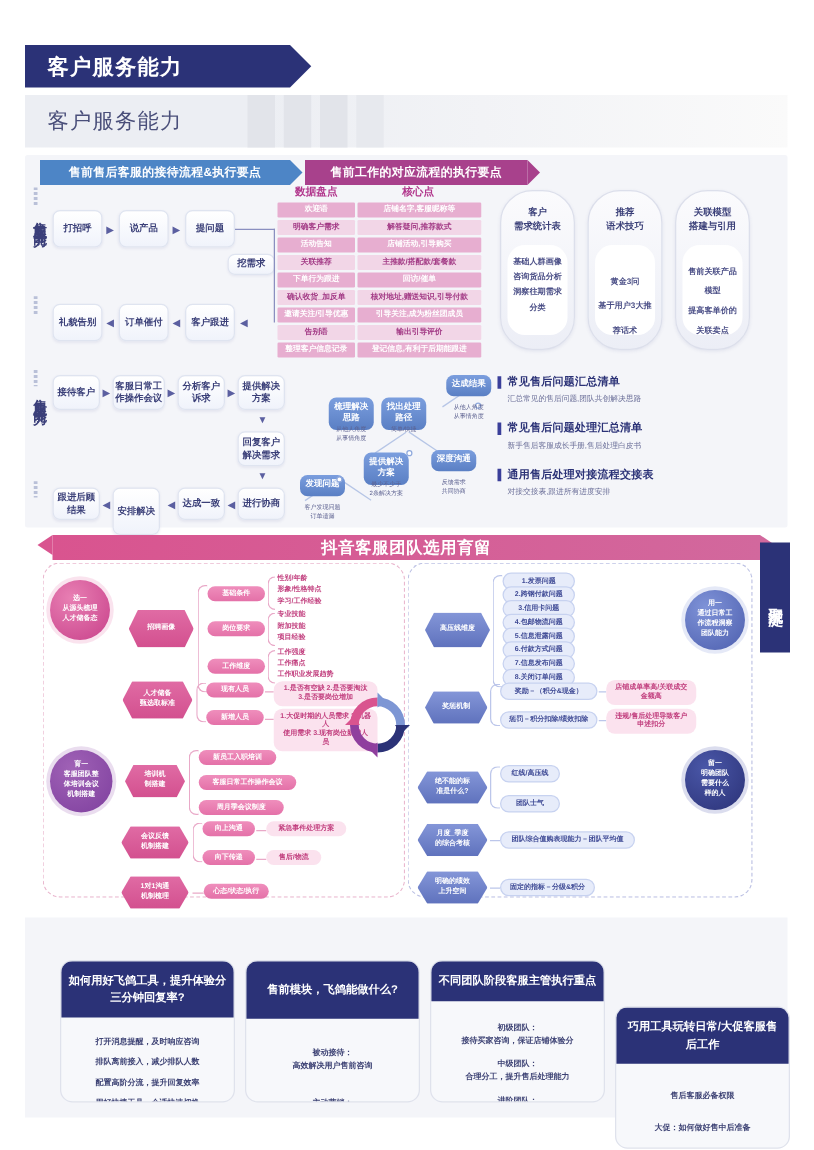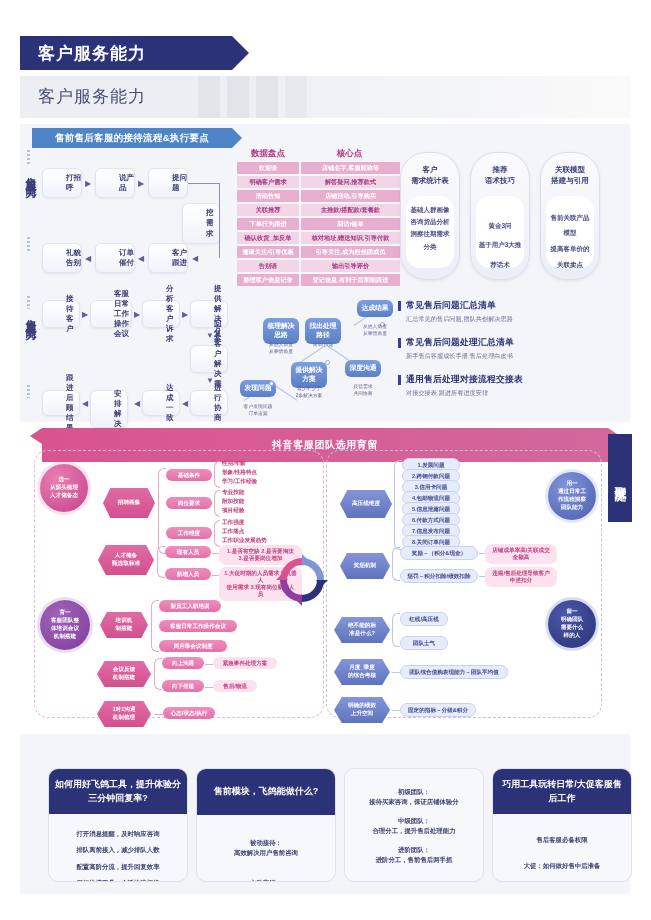--- a/index.html
+++ b/index.html
@@ -63,29 +63,28 @@
   .dots{ position:absolute; left:27px; width:3px; }
   .dots.d1{ top:150px; height:15px; background:repeating-linear-gradient(#b9c0d8 0 2px,transparent 2px 4px);}
   .dots.d2{ top:237px; height:15px; background:repeating-linear-gradient(#b9c0d8 0 2px,transparent 2px 4px);}
   .dots.d3{ top:296px; height:13px; background:repeating-linear-gradient(#b9c0d8 0 2px,transparent 2px 4px);}
   .dots.d4{ top:385px; height:13px; background:repeating-linear-gradient(#b9c0d8 0 2px,transparent 2px 4px);}
 
   .fbox{
     position:absolute; background:linear-gradient(#ffffff,#f0f3fb);
     border:1px solid #dfe4f0; border-radius:6px;
     font-size:7.5px; line-height:1.35; color:#3a3f78; font-weight:bold;
-    display:flex; align-items:center; justify-content:center; text-align:left;
+    display:flex; align-items:center; justify-content:center; text-align:center;
     box-shadow:0 1px 2px rgba(60,70,140,.08);
-    padding-left:23px;
   }
   .arr{ position:absolute; color:#5b5fa0; font-size:8px; line-height:1;}
   .ln{ position:absolute; border-color:#8a8fc0; }
 
   
-  .tbl{ position:absolute; left:222px; top:148px; width:163px;margin-left:15px;}
+  .tbl{ position:absolute; left:222px; top:148px; width:163px;}
   .tbl .th{ display:flex; }
   .tbl .th span{ font-size:8.5px; font-weight:bold; color:#b1368c; text-align:center;}
   .tbl .th span:nth-child(1){ width:62px;}
   .tbl .th span:nth-child(2){ width:101px;}
   .tbl .row{ display:flex; margin-top:2px;}
   .tbl .row div{
     font-size:6.2px; color:#fff; text-align:center; padding:2.6px 1px;
     border-radius:1px; line-height:1.1; font-weight:bold;
   }
   .tbl .row div:nth-child(1){ width:62px; background:#e7aed0;}
@@ -117,23 +116,23 @@
     border-radius:6px; font-size:6.8px; font-weight:bold; text-align:center;
     padding:4px 3px; line-height:1.3; width:36px;
   }
   .zz .cap{ position:absolute; font-size:4.8px; color:#5c6190; text-align:center; width:48px; line-height:1.4;}
   .zz .dot{ position:absolute; width:5px; height:5px; border-radius:50%; background:#fff; border:1.2px solid #8fa9dd;}
   .zz .seg{ position:absolute; height:1px; background:#b6c5e6; transform-origin:left center;}
 
   
   .sec2{ position:absolute; left:20px; top:428px; width:610px; height:300px; }
   .ribbon{
-    position:absolute; left:22px; top:0; width:566px; height:34px;
+    position:absolute; left:22px; top:0; width:566px; height:20px;
     background:linear-gradient(to right,#d9548f,#d2689d);
-    color:#fff; font-size:10px; font-weight:bold;
+    color:#fff; font-size:13px; font-weight:bold;
     display:flex; align-items:center; justify-content:center; letter-spacing:.6px;
   }
   .ribbon:before{ content:""; position:absolute; left:-12px; top:0; border-top:8.5px solid transparent;border-bottom:8.5px solid transparent;border-right:12px solid #d9548f;}
   .ribbon:after{ content:""; position:absolute; right:-12px; top:0; border-top:8.5px solid transparent;border-bottom:8.5px solid transparent;border-left:12px solid #d2689d;}
   .panel{ position:absolute; top:22px; height:268px; border:1px dashed #eab8cf; border-radius:14px;}
   .panel.pL{ left:14px; width:290px;}
   .panel.pR{ left:306px; width:276px; border-color:#bdc2e4;}
 
   .hex{
     position:absolute; display:flex; align-items:center; justify-content:center; text-align:center;
@@ -172,21 +171,21 @@
     position:absolute; left:52px; top:6px; width:510px; height:20px;
     background:#2b3277; color:#fff; font-size:9px; font-weight:bold;
     display:flex; align-items:center; justify-content:center;
   }
   .ribbon3:before{ content:""; position:absolute; left:-13px; top:0; border-top:10px solid transparent;border-bottom:10px solid transparent;border-right:13px solid #2b3277;}
   .ribbon3:after{ content:""; position:absolute; right:-13px; top:0; border-top:10px solid transparent;border-bottom:10px solid transparent;border-left:13px solid #2b3277;}
   .bcard{ position:absolute; top:34px; width:140px; height:114px; border-radius:10px; overflow:hidden; background:#f7f8fb; border:1px solid #dfe2ec;}
   .bcard .h{ background:#2b3277; color:#fff; font-size:9px; font-weight:bold; text-align:center; padding:9px 6px; line-height:1.5;}
   .bcard .b{ padding:9px 6px; font-size:6.4px; color:#3d4274; line-height:1.6; text-align:center; font-weight:bold;}
   .bcard .b p{ margin:6px 0;}
-  .bcard.x1{ left:28px;} .bcard.x2{ left:176px;} .bcard.x3{ left:324px;} .bcard.x4{ left:472px;}
+  .bcard.x1{ left:28px;} .bcard.x2{ left:176px;} .bcard.x3{ left:324px;} .bcard.x4{ left:472px;margin-top:37px;}
   .bcard .b.lst p{ margin:8.5px 0;}
 
   
   .vtag{
     position:absolute; left:608px; top:434px; width:24px; height:88px;
     background:#2b3277; color:#fff; font-size:12px; font-weight:bold;
     display:flex; flex-direction:column; align-items:center; justify-content:center;
     letter-spacing:1px;
   }
 </style>
@@ -202,36 +201,37 @@
       <i></i>
       <i></i>
       <i></i>
     </div>
   <div class="txt">客户服务能力</div>
 </div>
 
 <div class="sec1">
   <div class="tabbar">
     <div class="tab t1">售前售后客服的接待流程&amp;执行要点</div>
+    <div class="tab t2">售前工作的对应流程的执行要点</div>
   </div>
 </div>
 
 <div class="dots d1"></div>
 <div class="vlabel a">售前服务能力</div>
 <div class="dots d2"></div>
 <div class="dots d3"></div>
 <div class="vlabel b">售后服务能力</div>
 <div class="dots d4"></div>
 
 <div class="fbox" style="left:42px;top:168px;width:40px;height:30px">打招呼</div>
 <div class="arr" style="left:85px;top:180px">▶</div>
 <div class="fbox" style="left:95px;top:168px;width:40px;height:30px">说产品</div>
 <div class="arr" style="left:138px;top:180px">▶</div>
 <div class="fbox" style="left:148px;top:168px;width:40px;height:30px">提问题</div>
-<div class="fbox" style="left:182px;top:203px;width:38px;height:41px">挖需求</div>
+<div class="fbox" style="left:182px;top:203px;width:38px;height:17px">挖需求</div>
 <div class="ln" style="left:188px;top:183px;width:32px;border-top:1px solid #8a8fc0"></div>
 <div class="ln" style="left:219px;top:183px;height:75px;border-left:1px solid #8a8fc0"></div>
 <div class="fbox" style="left:148px;top:243px;width:40px;height:30px">客户跟进</div>
 <div class="arr" style="left:192px;top:255px">◀</div>
 <div class="arr" style="left:138px;top:255px">◀</div>
 <div class="fbox" style="left:95px;top:243px;width:40px;height:30px">订单催付</div>
 <div class="arr" style="left:85px;top:255px">◀</div>
 <div class="fbox" style="left:42px;top:243px;width:40px;height:30px">礼貌告别</div>
 
 <div class="fbox" style="left:42px;top:300px;width:38px;height:28px">接待客户</div>
@@ -513,20 +513,21 @@
     <div class="h">如何用好飞鸽工具，提升体验分三分钟回复率?</div>
     <div class="b">
       <p>打开消息提醒，及时响应咨询</p>
       <p>排队离前接入，减少排队人数</p>
       <p>配置高阶分流，提升回复效率</p>
       <p>用好快捷工具，会话快速切换</p>
     </div>
   </div>
 
   <div class="bcard x3">
+    <div class="h">不同团队阶段客服主管执行重点</div>
     <div class="b lst">
       <p style="white-space:pre-line">初级团队：
 接待买家咨询，保证店铺体验分</p>
       <p style="white-space:pre-line">中级团队：
 合理分工，提升售后处理能力</p>
       <p style="white-space:pre-line">进阶团队：
 进阶分工，售前售后两手抓</p>
     </div>
   </div>
 

